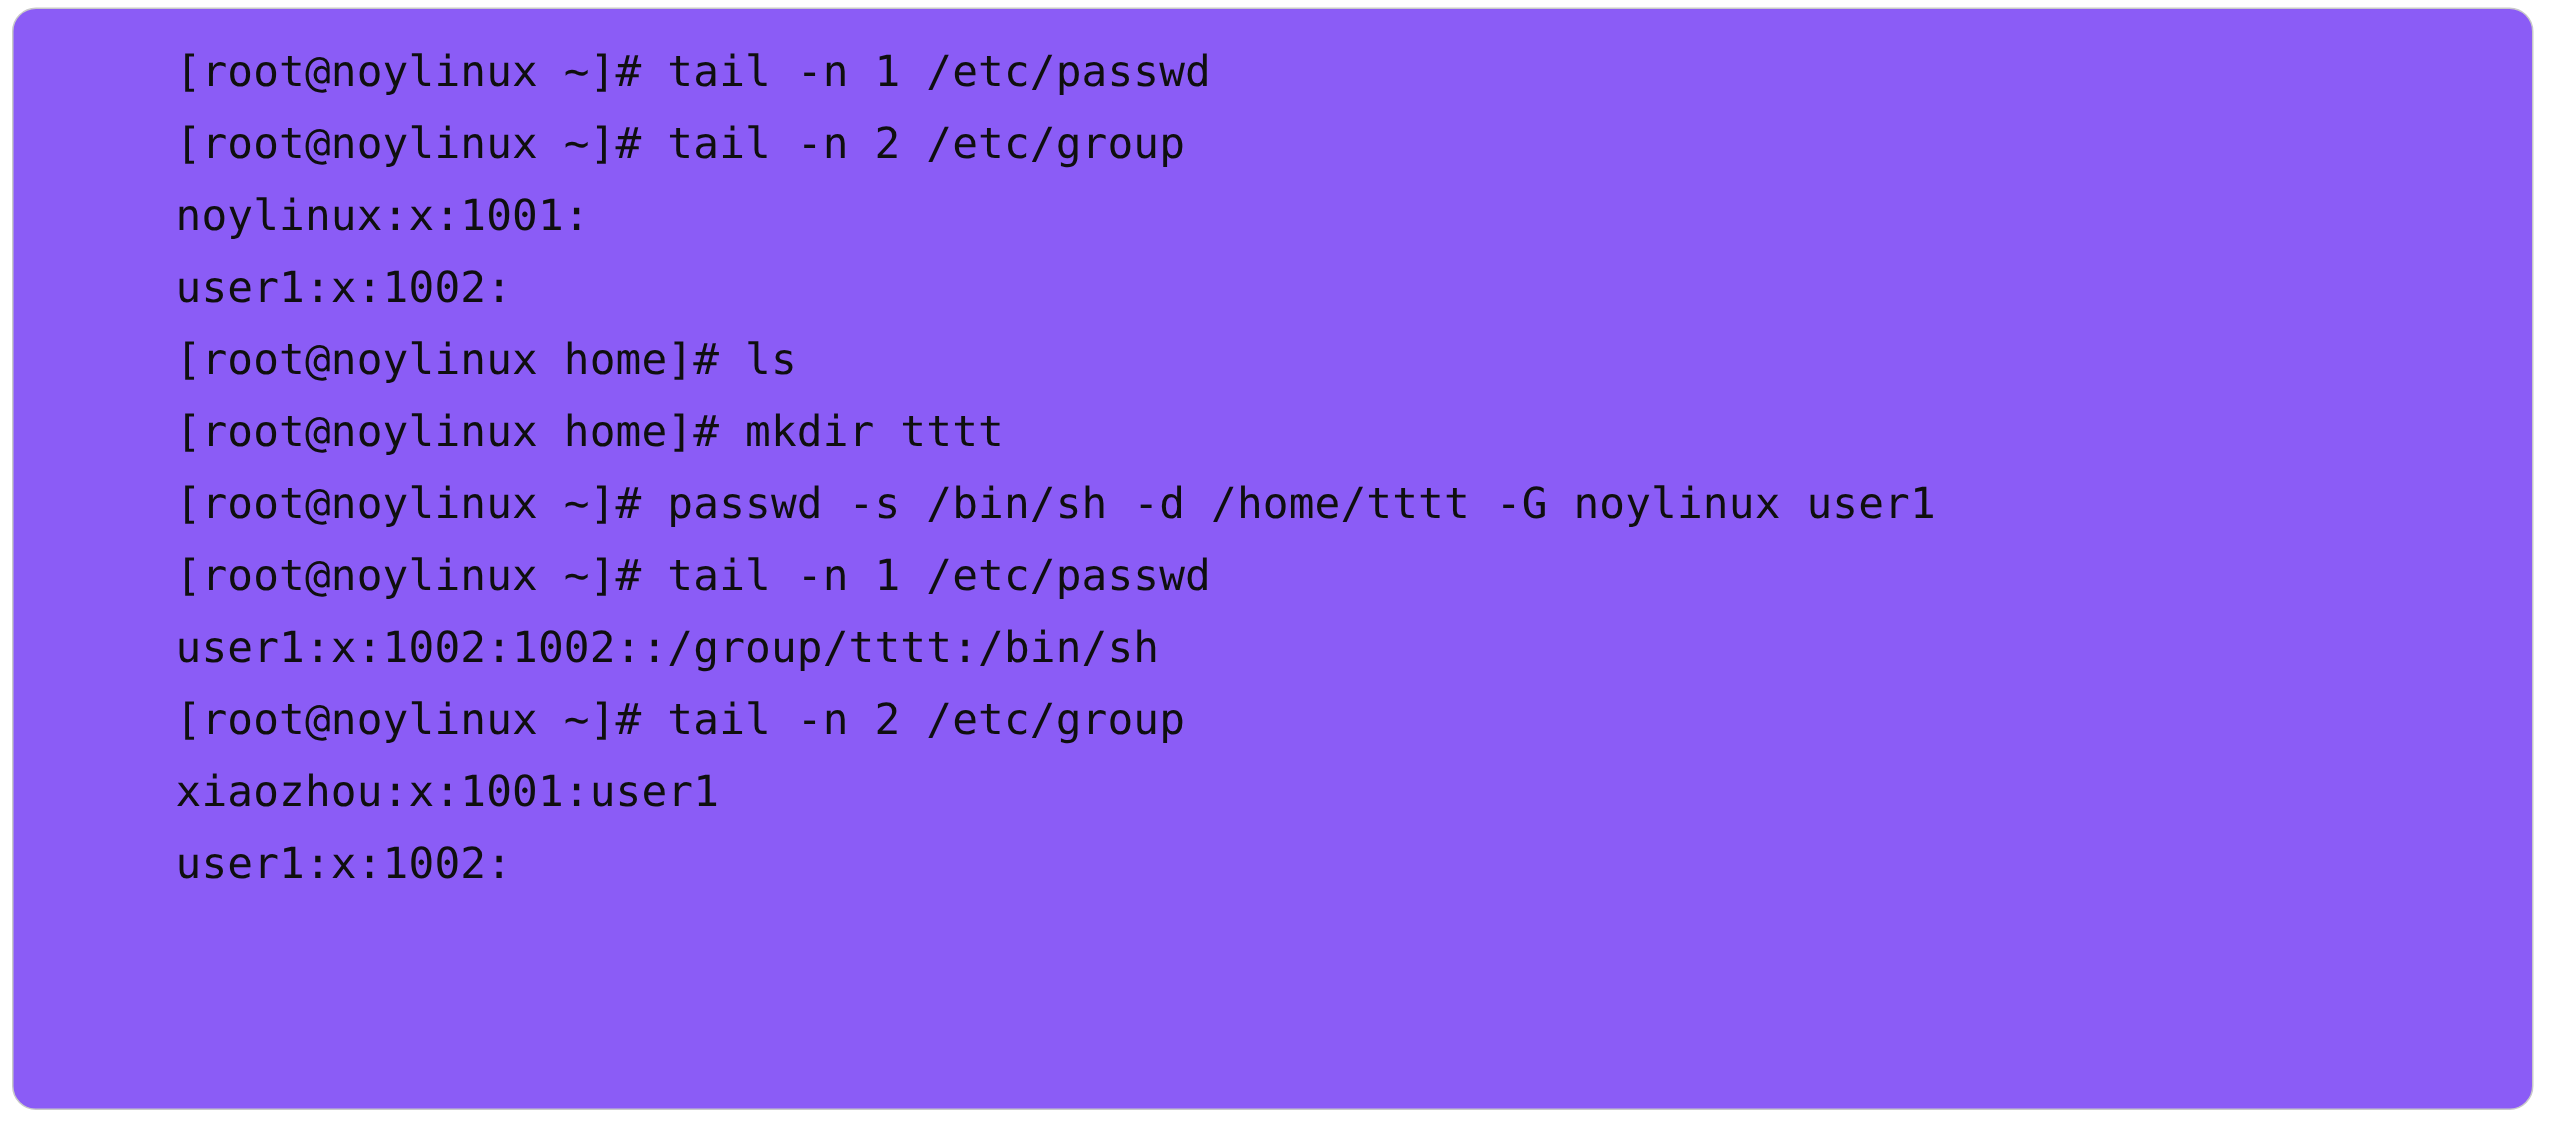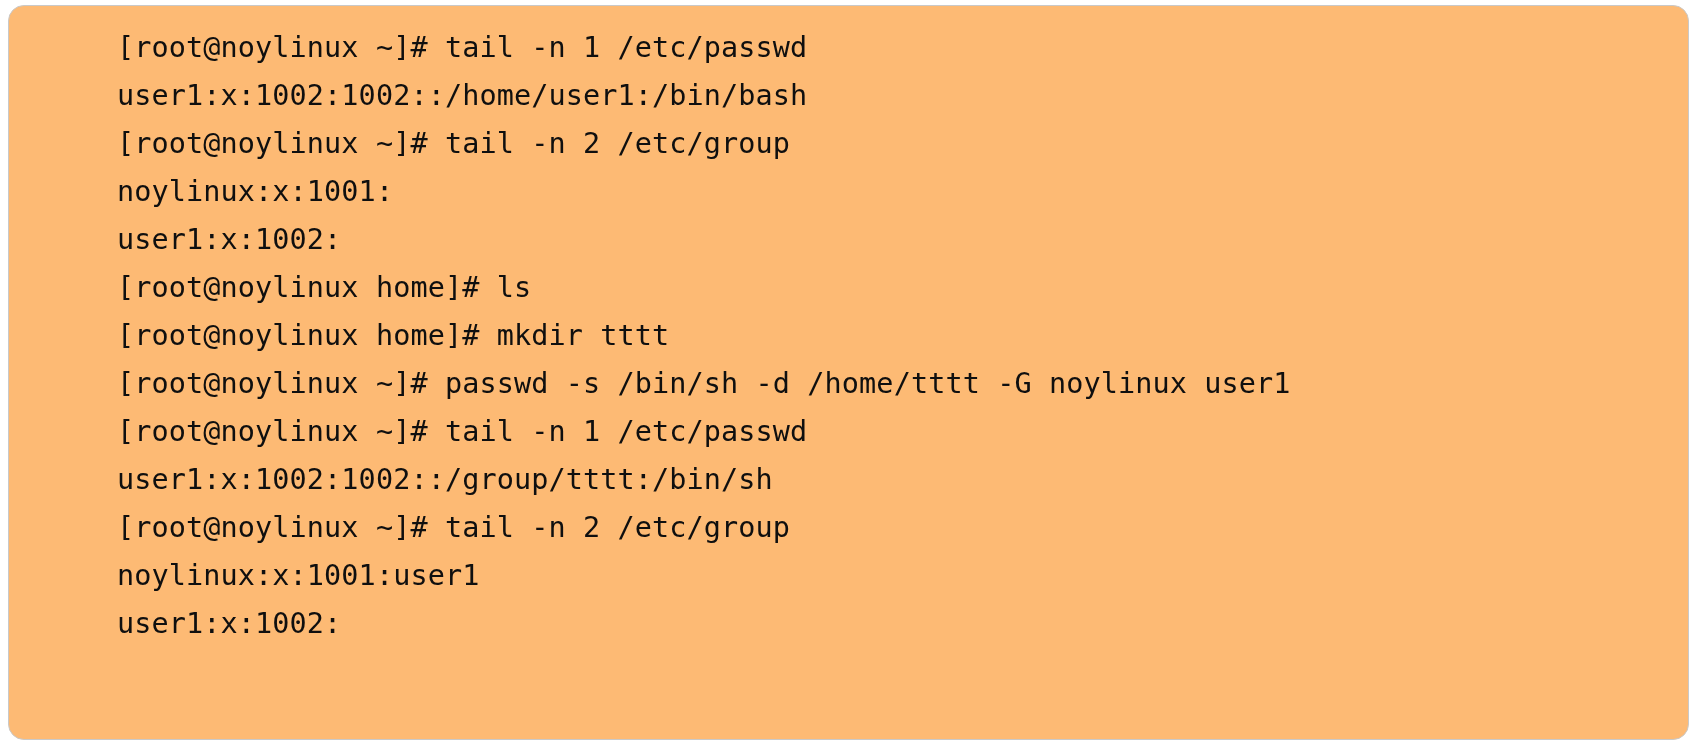--- a/index.html
+++ b/index.html
@@ -13,21 +13,21 @@
     overflow: hidden;
     font-family: "DejaVu Sans Mono", "Liberation Mono", monospace;
   }
   .terminal-block {
     position: absolute;
     left: 8px;
     top: 5px;
     width: 1681px;
     height: 735px;
     box-sizing: border-box;
-    background: #fdba74;
+    background: #8b5cf6;
     border: 1px solid #c9c9c9;
     border-radius: 16px;
     overflow: hidden;
   }
   .terminal-lines {
     padding: 18px 0 0 108px;
   }
   .term-line {
     font-family: "DejaVu Sans Mono", "Liberation Mono", monospace;
     font-size: 28.5px;
@@ -37,26 +37,25 @@
     letter-spacing: 0.1px;
     height: 48px;
   }
 </style>
 </head>
 <body>
 
 <div class="terminal-block">
   <div class="terminal-lines">
     <div class="term-line">[root@noylinux ~]# tail -n 1 /etc/passwd</div>
-    <div class="term-line">user1:x:1002:1002::/home/user1:/bin/bash</div>
     <div class="term-line">[root@noylinux ~]# tail -n 2 /etc/group</div>
     <div class="term-line">noylinux:x:1001:</div>
     <div class="term-line">user1:x:1002:</div>
     <div class="term-line">[root@noylinux home]# ls</div>
     <div class="term-line">[root@noylinux home]# mkdir tttt</div>
     <div class="term-line">[root@noylinux ~]# passwd -s /bin/sh -d /home/tttt -G noylinux user1</div>
     <div class="term-line">[root@noylinux ~]# tail -n 1 /etc/passwd</div>
     <div class="term-line">user1:x:1002:1002::/group/tttt:/bin/sh</div>
     <div class="term-line">[root@noylinux ~]# tail -n 2 /etc/group</div>
-    <div class="term-line">noylinux:x:1001:user1</div>
+    <div class="term-line">xiaozhou:x:1001:user1</div>
     <div class="term-line">user1:x:1002:</div>
   </div>
 </div>
 
 </body></html>

